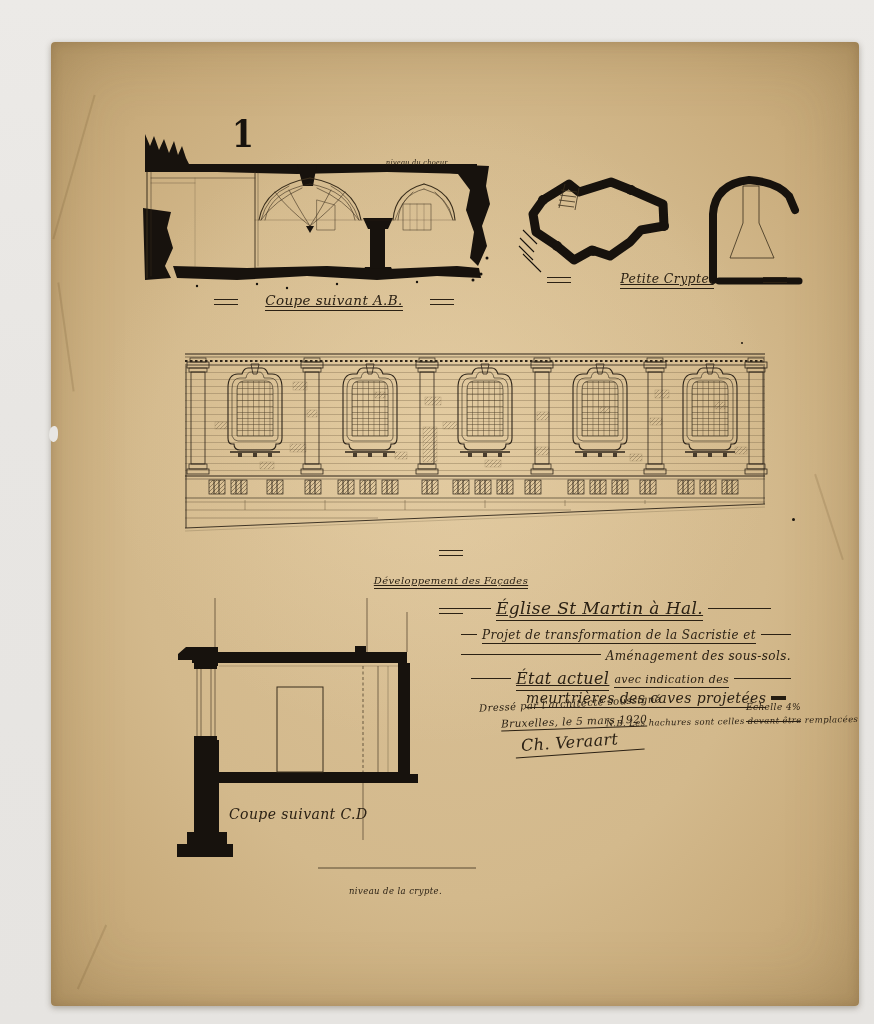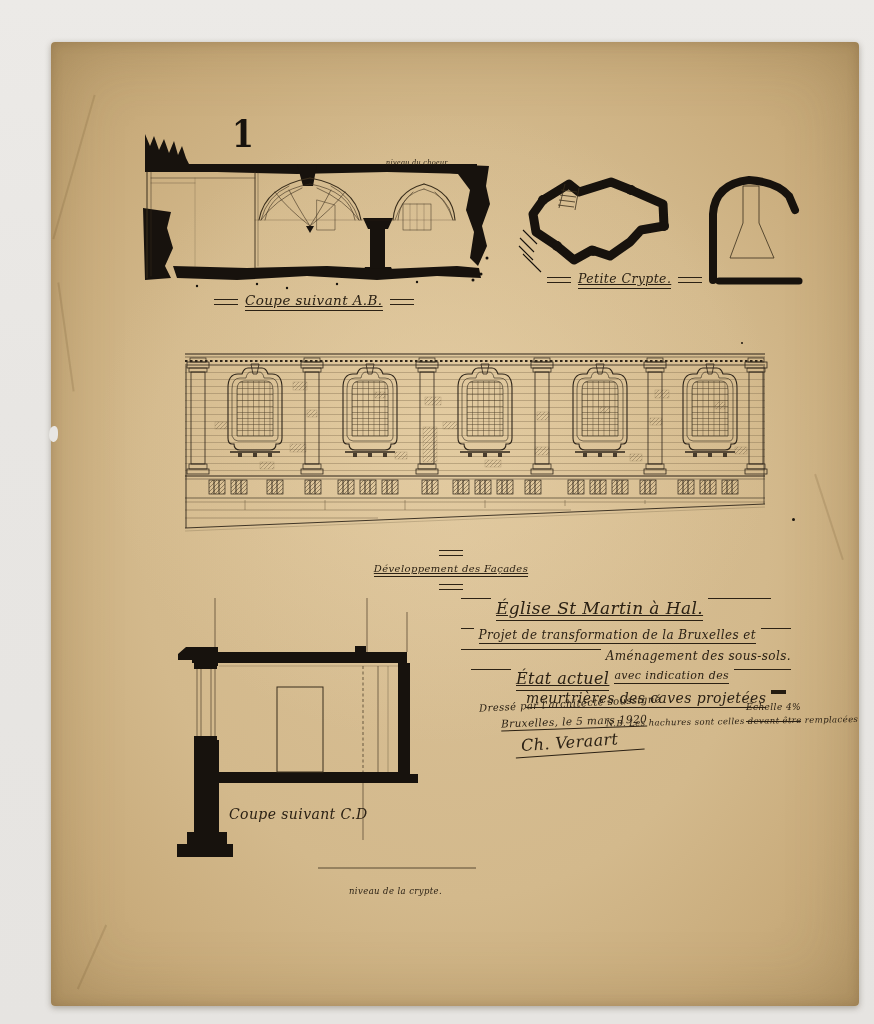--- a/index.html
+++ b/index.html
@@ -17,25 +17,25 @@
     box-shadow:0 2px 6px rgba(60,50,30,.35), inset 0 0 70px rgba(110,82,40,.28), inset 0 0 12px rgba(90,65,30,.25);
   }
   .crease{position:absolute;background:rgba(96,70,30,.16);}
   .chip{position:absolute;background:#e8e6e3;border-radius:60% 40% 50% 50%;}
   .speck{position:absolute;background:#1b150e;border-radius:50%;}
   svg{position:absolute;overflow:visible;}
   .hand{
     position:absolute;font-family:"DejaVu Serif", serif;font-style:italic;
     color:#2b2114;letter-spacing:.4px;white-space:nowrap;
   }
-  .label-row{display:flex;align-items:center;justify-content:flex-start;gap:7px;}
+  .label-row{display:flex;align-items:center;justify-content:space-between;gap:19px;}
   .dash{width:24px;height:4px;border-top:1.3px solid #2b2114;border-bottom:1px solid #2b2114;}
   .u2{border-bottom:1px solid #2b2114;padding-bottom:2px;text-decoration:underline;}
   .u1{border-bottom:1px solid #2b2114;padding-bottom:1px;}
-  .ruled{display:flex;align-items:flex-start;gap:5px;}
+  .ruled{display:flex;align-items:center;gap:5px;}
   .rule{border-bottom:1px solid #2b2114;margin-bottom:3px;}
   .rule.flex{flex:1;min-width:10px;}
   .rule.w30{width:30px;} .rule.w40{width:40px;}
   .thick-rule{width:46px;height:4px;background:#241c10;margin-bottom:3px;}
   .sheet-number{
     position:absolute;left:179px;top:70px;font-size:37px;font-weight:bold;
     color:#17120d;font-family:"DejaVu Serif", serif;transform:scaleX(.85);
   }
 </style>
 </head>
@@ -301,21 +301,21 @@
   <div class="hand" style="left:298px;top:844px;font-size:8.5px;">niveau de la crypte.</div>
 
   <div class="hand ruled" style="left:410px;top:556px;width:310px;font-size:17px;">
     <span class="rule w30"></span>
     <span class="u2">Église St Martin à Hal.</span>
     <span class="rule flex"></span>
   </div>
 
   <div class="hand ruled" style="left:410px;top:586px;width:330px;font-size:12px;">
     <span class="rule flex"></span>
-    <span class="u1">Projet de transformation de la Bruxelles et</span>
+    <span class="u1">Projet de transformation de la Sacristie et</span>
     <span class="rule w30"></span>
   </div>
 
   <div class="hand ruled" style="left:410px;top:607px;width:330px;font-size:12px;">
     <span class="rule flex"></span>
     <span>Aménagement des sous-sols.</span>
   </div>
 
   <div class="hand ruled" style="left:420px;top:627px;width:320px;font-size:11px;">
     <span class="rule w40"></span>

